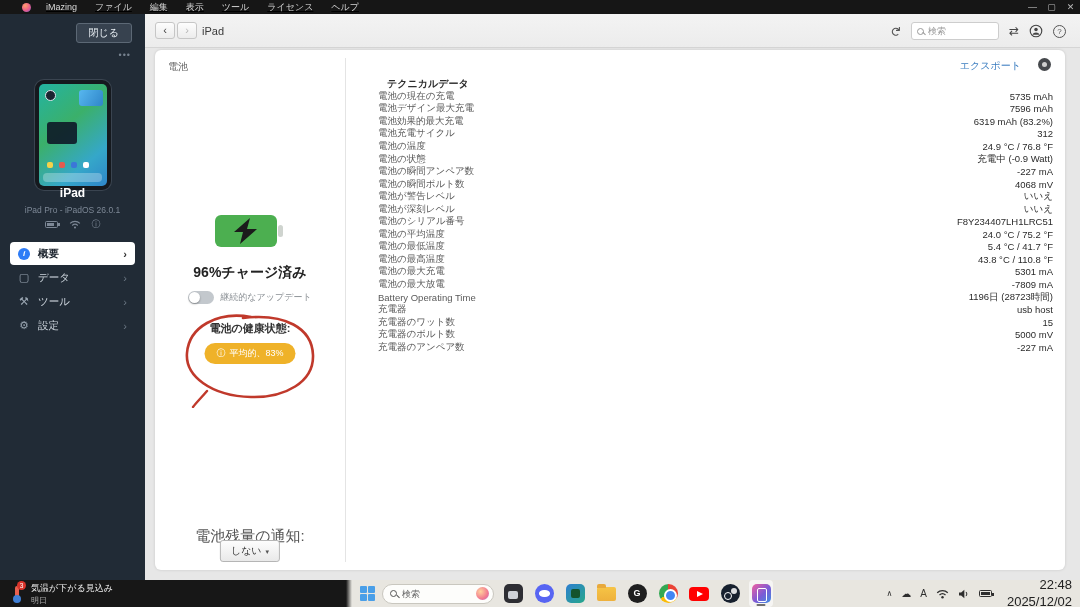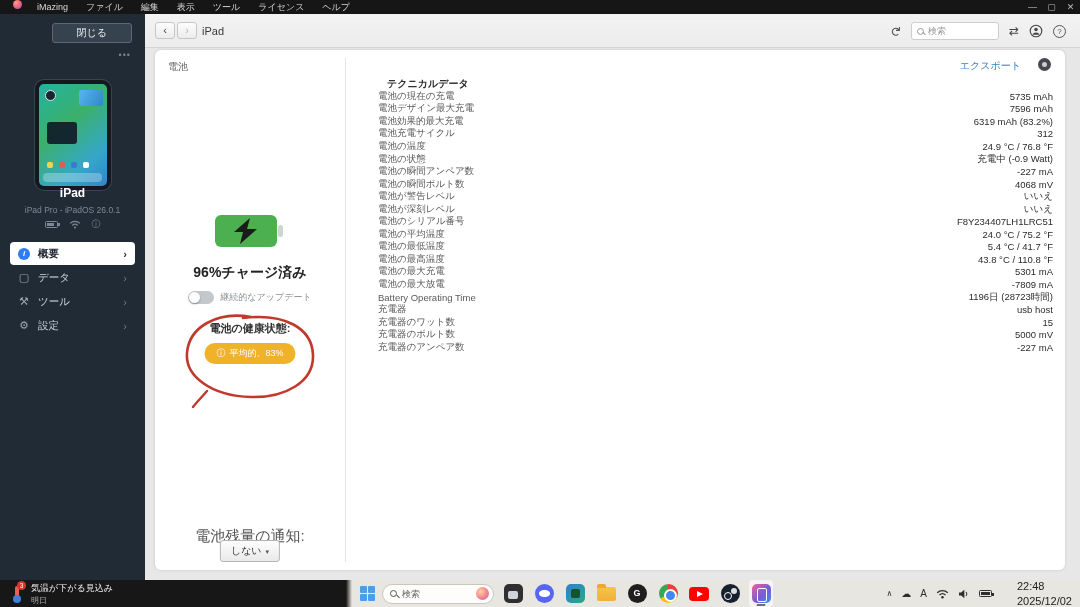--- a/index.html
+++ b/index.html
@@ -1,30 +1,30 @@
 <!DOCTYPE html>
 <html><head>
 <meta charset="utf-8">
 <style>
   * { margin:0; padding:0; box-sizing:border-box; }
   html,body { width:1080px; height:607px; overflow:hidden; }
   body { font-family:"Liberation Sans","DejaVu Sans",sans-serif; }
   .screen { position:absolute; width:1080px; height:607px; background:#e7e7e7; overflow:hidden; }
 
   
-  .menubar { position:absolute; left:0; top:0; width:1080px; height:14px; background:#161616; display:flex; align-items:flex-start; padding-left:13px; z-index:50; }
+  .menubar { position:absolute; left:0; top:0; width:1080px; height:14px; background:#161616; display:flex; align-items:center; padding-left:22px; z-index:50;text-decoration:underline; }
   .appdot { width:9px; height:9px; border-radius:50%; background:radial-gradient(circle at 35% 30%,#ff9d6c,#e85d8a 55%,#7b5bd6); margin-right:6px; }
   .menu-item { color:#d8d8d8; font-size:9px; padding:0 9px; line-height:14px; }
   .menu-item:first-of-type { color:#ffffff; font-weight:bold; }
   .winctl { position:absolute; right:0; top:0; height:14px; display:flex; }
   .winctl span { width:19px; text-align:center; color:#b9b9b9; font-size:9px; line-height:14px; }
 
   
   .sidebar { position:absolute; left:0; top:14px; width:145px; height:566px; background:#212b36; }
-  .close-btn { position:absolute; top:9px; right:13px; font-size:10px; color:#eaf0f5; background:#37424f; border:1px solid #5c6875; border-radius:3px; padding:2px 24px; }
+  .close-btn { position:absolute; top:9px; right:13px; font-size:10px; color:#eaf0f5; background:#37424f; border:1px solid #5c6875; border-radius:3px; padding:2px 12px; }
   .dots { position:absolute; top:36px; right:14px; color:#76828f; font-size:9px; letter-spacing:1px; }
   .device { position:absolute; top:66px; left:50%; transform:translateX(-50%); width:76px; height:110px; background:#15191e; border-radius:9px; padding:4px; box-shadow:0 0 0 1px #3a4450; }
   .device-screen { position:relative; width:100%; height:100%; border-radius:5px; overflow:hidden; background:linear-gradient(140deg,#23b3a2 0%,#3bb06a 40%,#35a7c9 75%,#2f86c9 100%); }
   .ds-widget { position:absolute; left:8px; top:38px; width:30px; height:22px; background:rgba(12,20,36,.88); border-radius:3px; }
   .ds-map { position:absolute; right:4px; top:6px; width:24px; height:16px; background:linear-gradient(120deg,#57b7ef,#2f86c9); border-radius:3px; }
   .ds-clock { position:absolute; left:6px; top:6px; width:11px; height:11px; border-radius:50%; background:#1b2430; border:1px solid #dfe6ee; }
   .ds-dock { position:absolute; left:7%; bottom:4px; width:86%; height:9px; background:rgba(255,255,255,.28); border-radius:4px; }
   .ds-ico { position:absolute; width:6px; height:6px; border-radius:2px; }
   .dev-name { position:absolute; top:172px; width:100%; text-align:center; color:#ffffff; font-size:12px; font-weight:bold; }
   .dev-model { position:absolute; top:191px; width:100%; text-align:center; color:#7d8896; font-size:8.5px; }
@@ -118,21 +118,21 @@
   .i-steam { width:19px; height:19px; border-radius:50%; background:#17202e; position:relative; }
   .i-steam::after { content:""; position:absolute; left:3px; bottom:3px; width:6px; height:6px; border-radius:50%; border:1.5px solid #fff; }
   .i-steam::before { content:""; position:absolute; right:3px; top:4px; width:6px; height:6px; border-radius:50%; background:#fff; opacity:.85; }
   .i-imazing { width:19px; height:19px; border-radius:5px; background:linear-gradient(135deg,#f25fa0,#7b5bd6 55%,#3f8fe0); position:relative; }
   .i-imazing::after { content:""; position:absolute; left:5.5px; top:3.5px; width:8px; height:12px; border:1.5px solid #fff; border-radius:2px; }
   .tray { position:absolute; right:88px; top:0; height:27px; display:flex; align-items:center; gap:9px; color:#2e2e2e; }
   .tray .t { font-size:10px; }
   .tray-batt { width:13px; height:7px; border:1px solid #2e2e2e; border-radius:1.5px; position:relative; }
   .tray-batt::before { content:""; position:absolute; left:1px; top:1px; bottom:1px; width:9px; background:#2e2e2e; }
   .tray-batt::after { content:""; position:absolute; right:-3px; top:1.5px; width:2px; height:3px; background:#2e2e2e; }
-  .clock { position:absolute; right:8px; top:0; height:27px; display:flex; flex-direction:column; justify-content:center; font-size:11px; color:#222; line-height:1.3; }
+  .clock { position:absolute; right:8px; top:0; height:27px; display:flex; flex-direction:column; justify-content:center; text-align:right; font-size:13px; color:#222; line-height:1.3; }
 </style>
 </head>
 <body>
 
 <div class="screen">
 
   <div class="menubar">
     <span class="appdot"></span>
     <span class="menu-item">iMazing</span>
     <span class="menu-item">ファイル</span>

